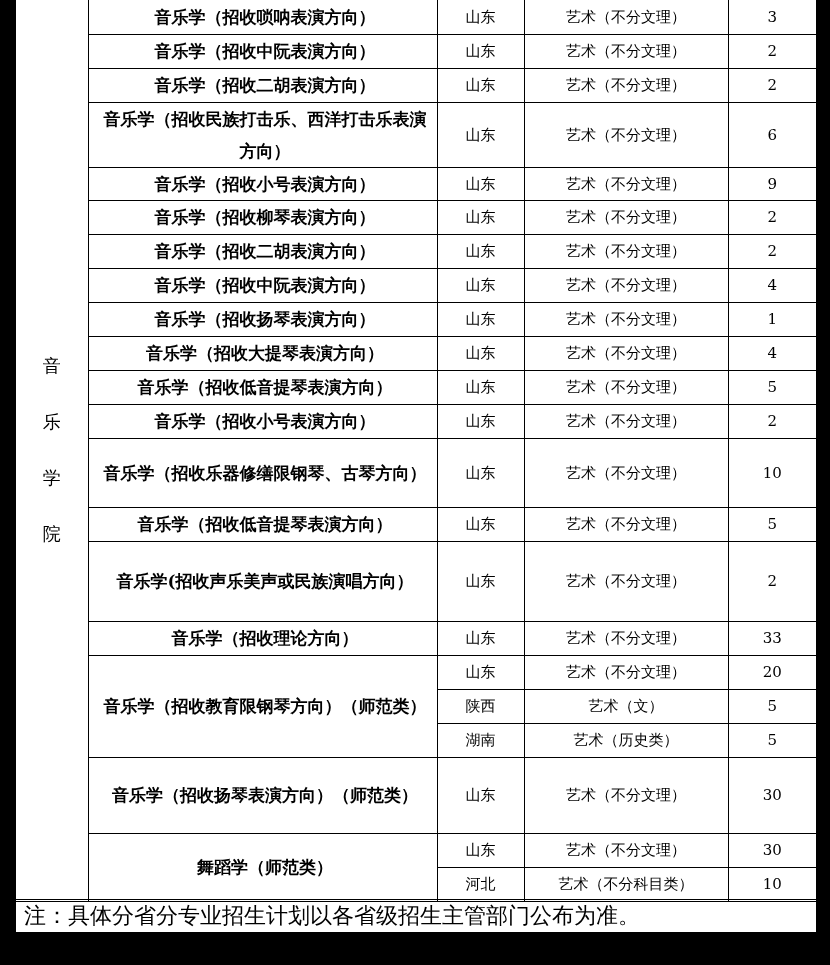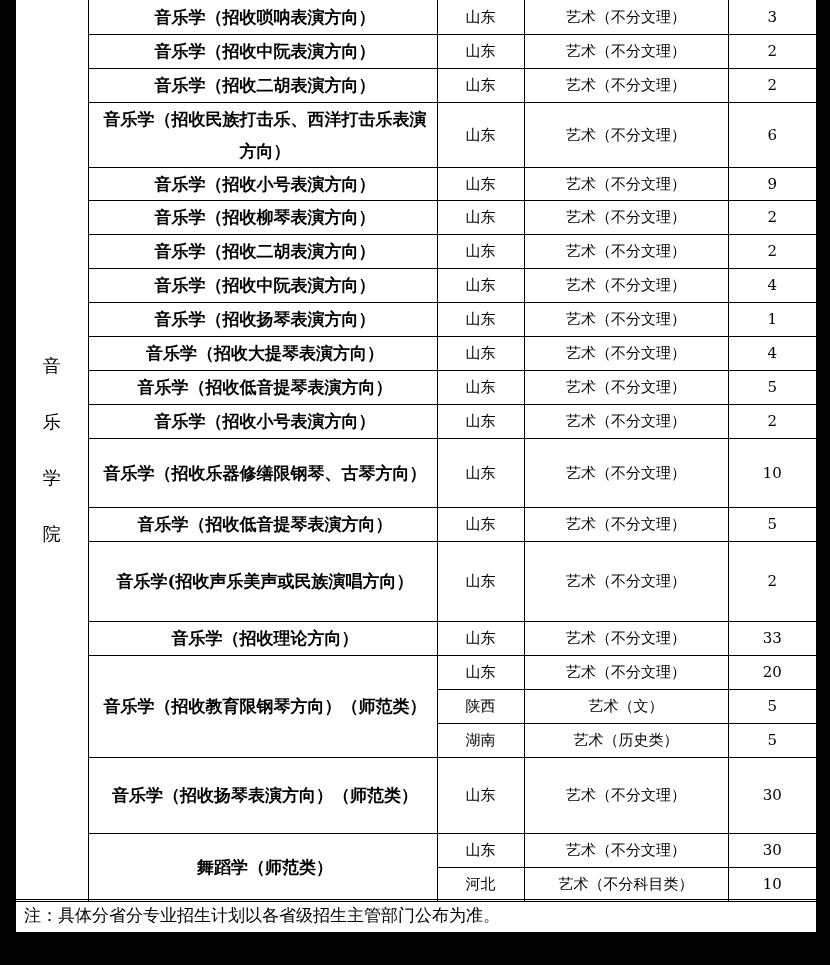--- a/index.html
+++ b/index.html
@@ -8,21 +8,21 @@
   .page { position: absolute; left: 16px; top: 0; width: 800px; height: 932px; background: #fff; }
   table { position: absolute; left: 0; top: 0; border-collapse: collapse; table-layout: fixed; width: 800px; }
   td { border: 1.5px solid #000; padding: 0; font-size: 17px; line-height: 32px; vertical-align: middle; }
   td.dept { border-left: none; border-top: none; text-align: center; vertical-align: middle; }
   td.major { padding-left: 11px; padding-right: 6px; text-align: center; font-weight: bold; }
   td.prov, td.cat, td.num { text-align: center; font-size: 15px; }
   td.num { border-right: none; }
   tr:first-child td { border-top: none; }
   .dept-chars { display: inline-flex; flex-direction: column; gap: 24px; font-size: 18px; line-height: 32px; }
   .note { position: absolute; left: 0; top: 899px; width: 800px; height: 33px; border-top: 1.5px solid #000;
-          font-size: 17px; line-height: 31px; padding-left: 8px; box-sizing: border-box; }
+          font-size: 22px; line-height: 31px; padding-left: 8px; box-sizing: border-box; }
 </style>
 </head>
 <body>
 
 <div class="page">
   <table>
     <colgroup>
       <col style="width:72px">
       <col style="width:349px">
       <col style="width:87px">

